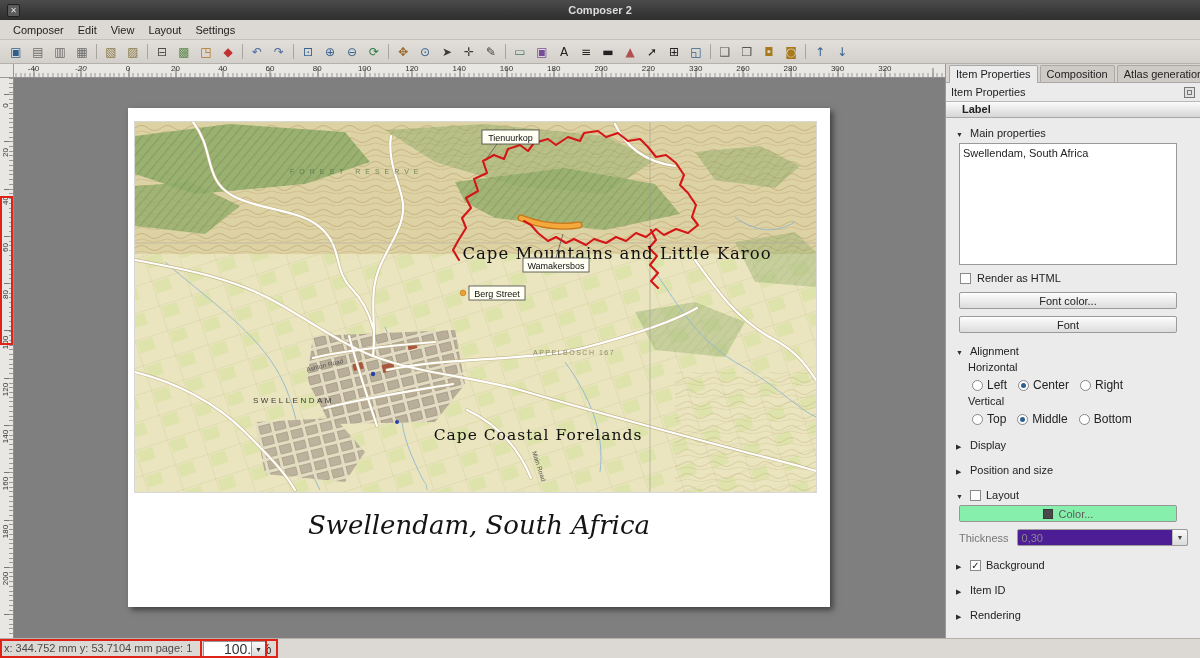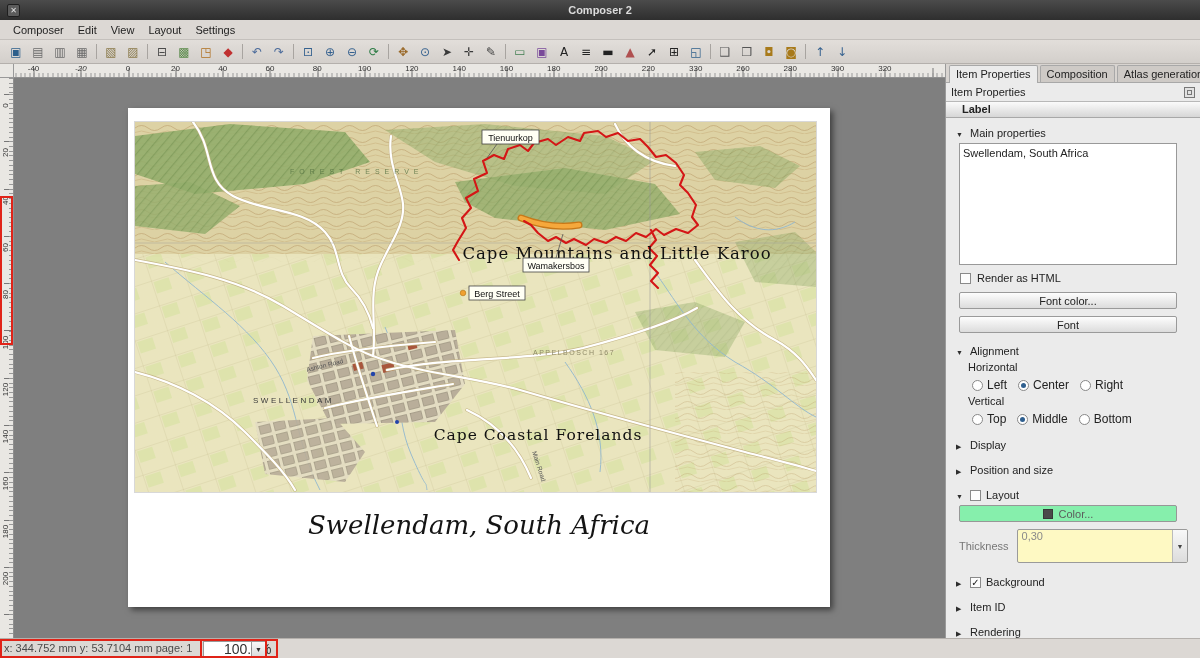--- a/index.html
+++ b/index.html
@@ -72,21 +72,21 @@
   .pbtn{display:block;width:218px;height:17px;margin:0 0 7px 3px;border:1px solid #9a9a9a;border-radius:2px;
     background:linear-gradient(#fdfdfd,#dcdcdc);font-family:"Liberation Sans",sans-serif;font-size:11px;color:#222;padding:0;cursor:default}
   .sub-label{font-size:11px;margin:3px 0 3px 12px}
   .radio-row{display:flex;align-items:flex-start;margin:5px 0 3px 16px;font-size:12px}
   .radio-row label{display:flex;align-items:center;gap:4px;margin-right:11px;cursor:default}
   .radio{width:11px;height:11px;border:1px solid #888;border-radius:50%;background:#fff;position:relative;flex:0 0 11px}
   .radio.checked::after{content:"";position:absolute;inset:2px;border-radius:50%;background:#2f5f8f}
   .pbtn.disabled{background:#86efac;border-color:#979797;color:#5c5c5c;display:flex;align-items:center;justify-content:center;gap:6px}
   .swatch{width:10px;height:10px;background:#4a4a4a;border:1px solid #383838;display:inline-block}
   .thick-row{display:flex;align-items:center;gap:8px;margin:2px 0 4px 3px;font-size:11px;color:#777}
-  .spin{flex:1;height:34px;border:1px solid #9a9a9a;border-radius:2px;background:#fef9c3;display:flex;align-items:flex-start;overflow:hidden}
+  .spin{flex:1;height:17px;border:1px solid #9a9a9a;border-radius:2px;background:#4c1d95;display:flex;align-items:center;overflow:hidden}
   .spin-val{flex:1;padding-left:4px;color:#8a8a8a;font-size:11px}
   .spin-btn{width:15px;height:100%;border-left:1px solid #bbb;background:linear-gradient(#f8f8f8,#dcdcdc);
     font-size:7px;display:flex;align-items:center;justify-content:center;color:#444}
 
   
   .statusbar{flex:0 0 20px;background:#dcd8d4;border-top:1px solid #b4b0ac;position:relative;display:flex;align-items:center;font-size:11px;color:#4a4a4a}
   .coords{position:absolute;left:4px;top:3px;white-space:nowrap}
   .zoom-combo{position:absolute;left:203px;top:2px;display:flex;height:16px}
   .zoom-field{width:49px;border:1px solid #999;background:#fff;font-size:14px;color:#333;display:flex;align-items:center;padding-left:20px}
   .zoom-arrow{width:14px;border:1px solid #999;border-left:none;background:linear-gradient(#f8f8f8,#dcdcdc);

